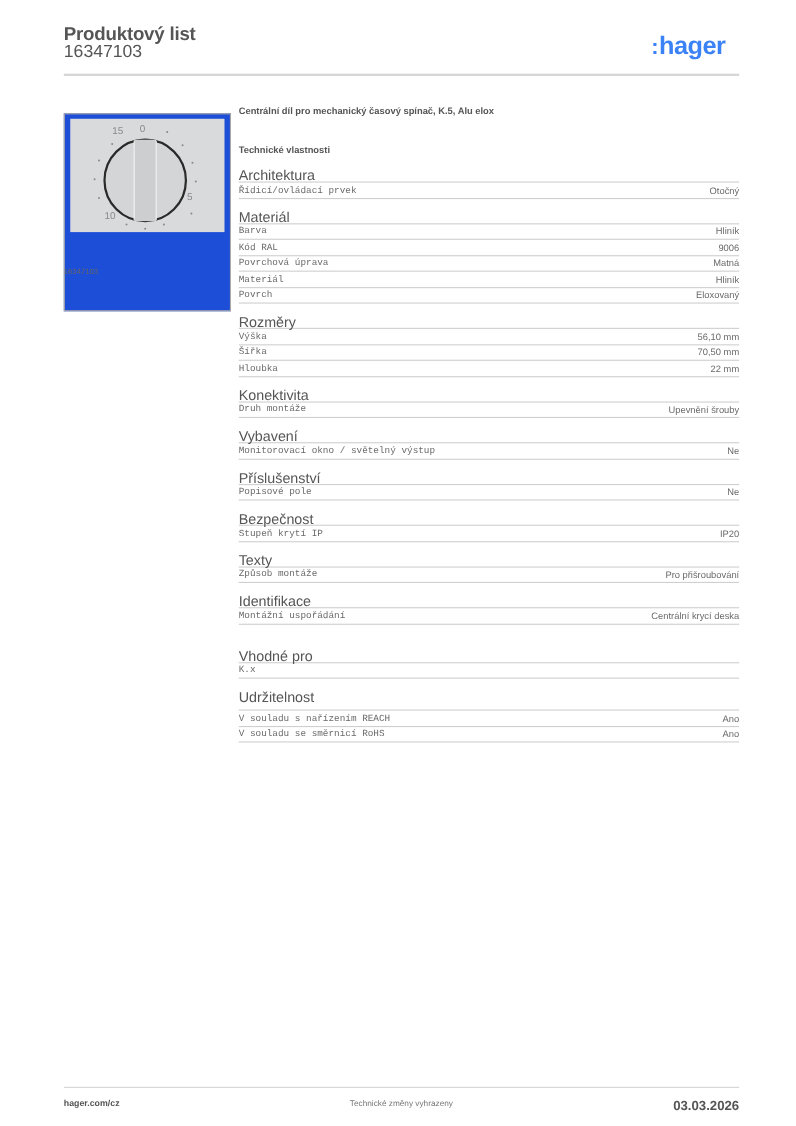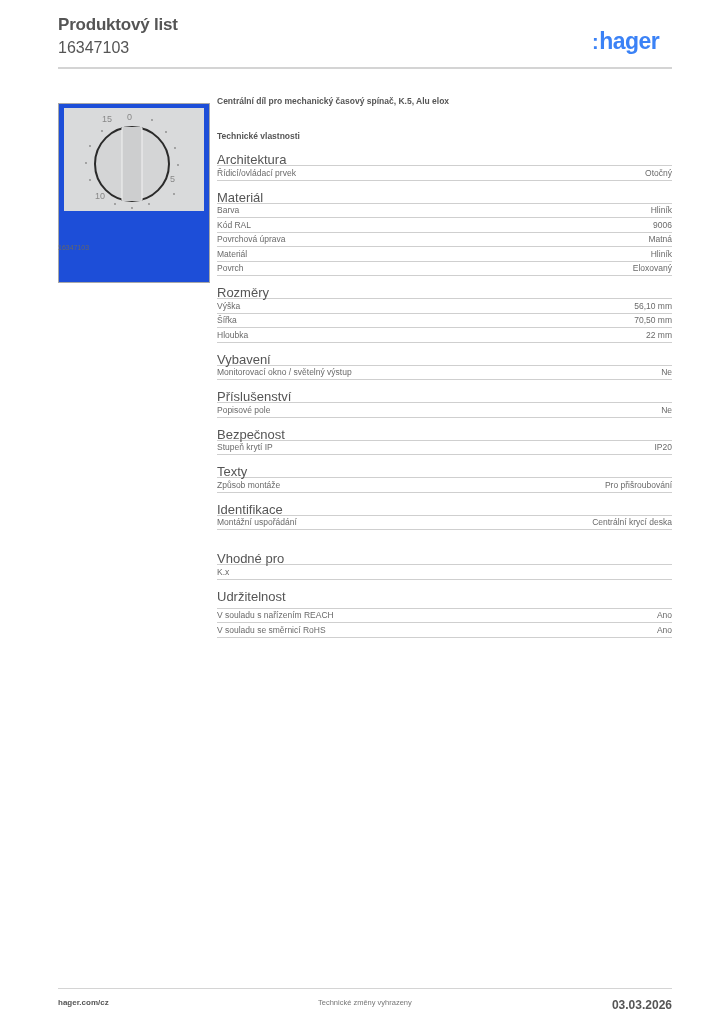--- a/index.html
+++ b/index.html
@@ -4,21 +4,21 @@
   <style>
     * { box-sizing: border-box; margin: 0; padding: 0; }
     html, body { width: 724px; height: 1024px; background: #ffffff; }
     body {
       position: relative;
       font-family: "Liberation Sans", sans-serif;
       color: #555555;
       overflow: hidden;
     }
     .header-title {
-      position: absolute; left: 58px; top: 15px;
+      position: absolute; left: 58px; top: 21px;
       font-size: 17px; font-weight: bold; color: #555555;
       letter-spacing: -0.2px;
     }
     .header-number {
       position: absolute; left: 58px; top: 39px;
       font-size: 16px; color: #555555;
     }
     .logo {
       position: absolute; left: 592px; top: 30px;
       font-size: 23px; font-weight: bold; color: #3b82f6;
@@ -61,21 +61,21 @@
       font-size: 13px; font-weight: normal; color: #555555;
       height: 13px; line-height: 13px;
       border-bottom: 1.5px solid #cfcfcf;
     }
     .row {
       display: flex; justify-content: space-between; align-items: center;
       height: 14.5px; line-height: 14px;
       border-bottom: 1.5px solid #cfcfcf;
       font-size: 8.5px; color: #6a6a6a;
     }
-    .row .label { white-space: nowrap; }
+    .row .label { white-space: nowrap; font-family: Liberation Mono, monospace; }
     .row .value { white-space: nowrap; text-align: right; }
     .section-title.gap-after { margin-bottom: 3px; }
 
     .footer-rule {
       position: absolute; left: 58px; top: 988px; width: 614px; height: 1px;
       background: #d4d4d4;
     }
     .footer-left {
       position: absolute; left: 58px; top: 998px;
       font-size: 8px; font-weight: bold; color: #555555;
@@ -177,20 +177,27 @@
     <div class="row">
         <span class="label">Šířka</span>
         <span class="value">70,50 mm</span>
       </div>
     <div class="row">
         <span class="label">Hloubka</span>
         <span class="value">22 mm</span>
       </div>
   </div>
 
+  <div class="section">
+    <div class="section-title">Konektivita</div>
+    <div class="row">
+        <span class="label">Druh montáže</span>
+        <span class="value">Upevnění šrouby</span>
+      </div>
+  </div>
 
   <div class="section">
     <div class="section-title">Vybavení</div>
     <div class="row">
         <span class="label">Monitorovací okno / světelný výstup</span>
         <span class="value">Ne</span>
       </div>
   </div>
 
   <div class="section">

